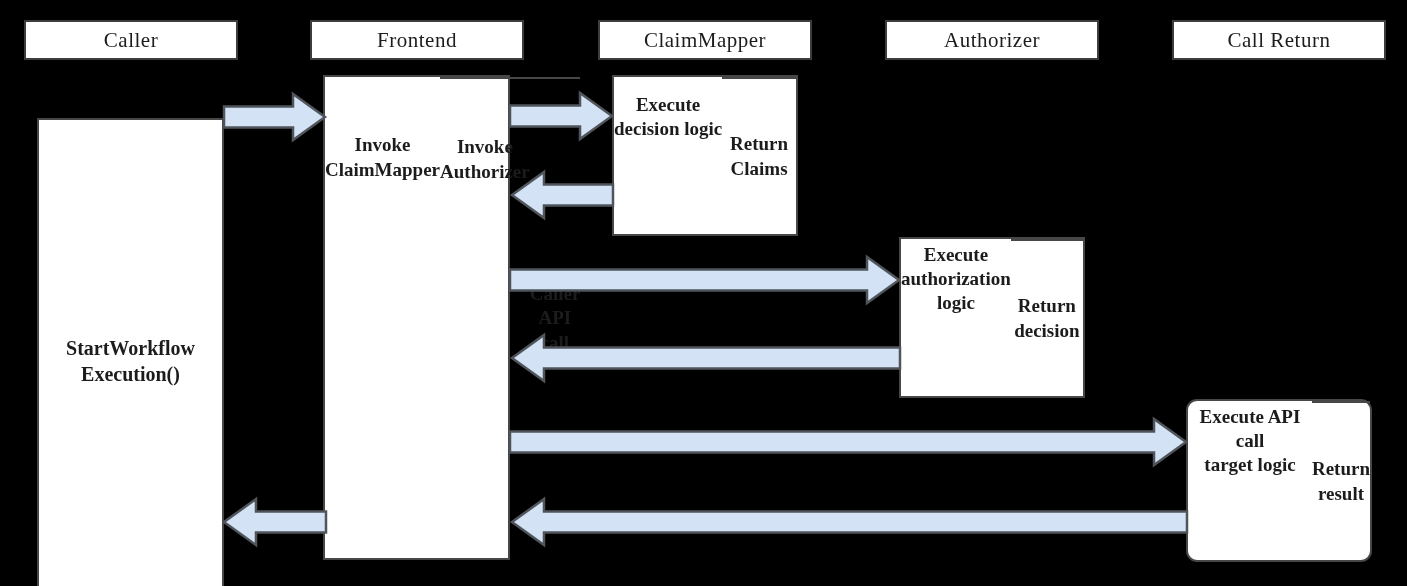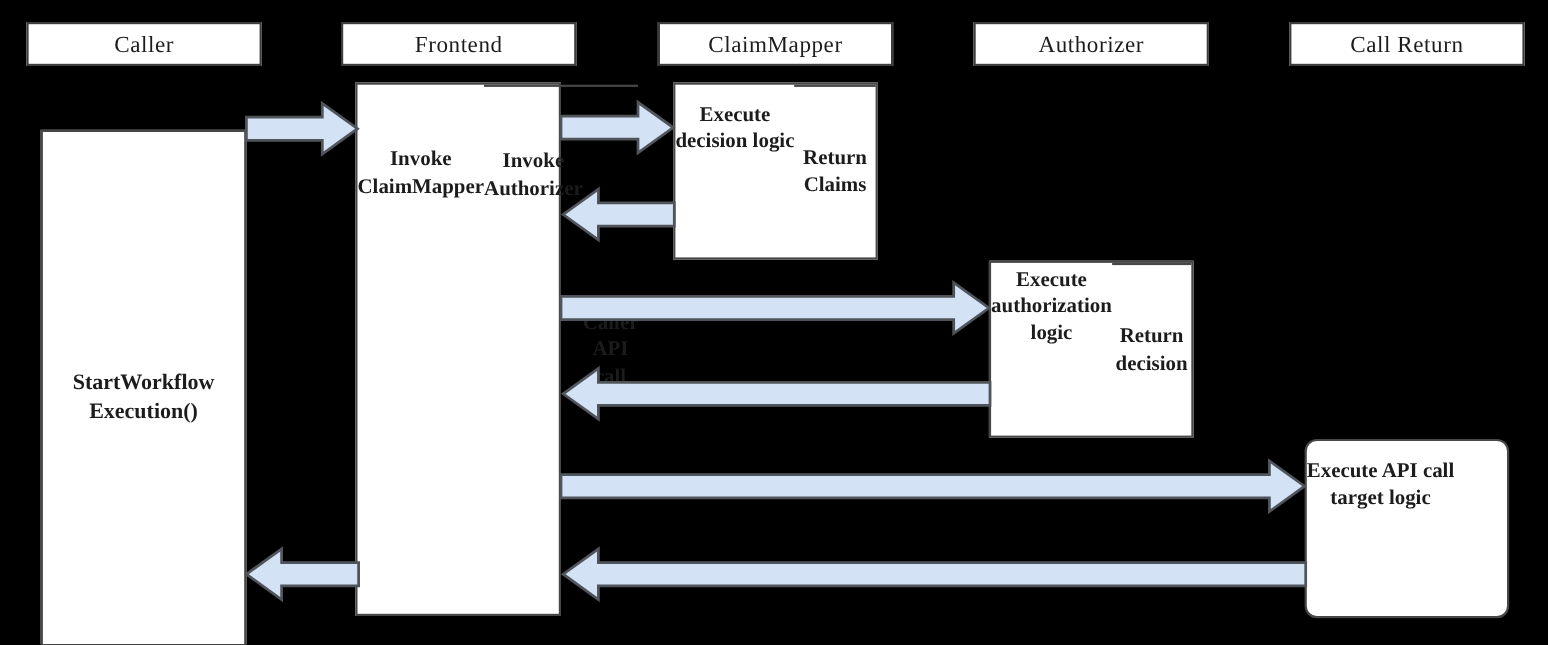--- a/index.html
+++ b/index.html
@@ -112,20 +112,23 @@
     <div class="sec sec-bottom">
         <div>Return decision</div>
       </div>
   </div>
 
   <div class="exec calltarget-exec">
     <div class="sec sec-top">
         <div>Execute API call</div>
         <div>target logic</div>
       </div>
+    <div class="sec sec-bottom">
+        <div>Return result</div>
+      </div>
   </div>
 
   <div id="arrows">
       <svg width="102" height="50" class="arrow-svg" style="left: 224px; top: 92px;">
         <polygon points="0,14.5 69,14.5 69,2 101,25 69,48 69,35.5 0,35.5" fill="#d3e2f4" stroke="#50555c" stroke-width="2.5" stroke-linejoin="miter"></polygon>
       </svg>
       <svg width="103" height="50" class="arrow-svg" style="left: 510px; top: 91px;">
         <polygon points="0,14.5 70,14.5 70,2 102,25 70,48 70,35.5 0,35.5" fill="#d3e2f4" stroke="#50555c" stroke-width="2.5" stroke-linejoin="miter"></polygon>
       </svg>
       <svg width="102" height="50" class="arrow-svg" style="left: 511px; top: 170px;">

